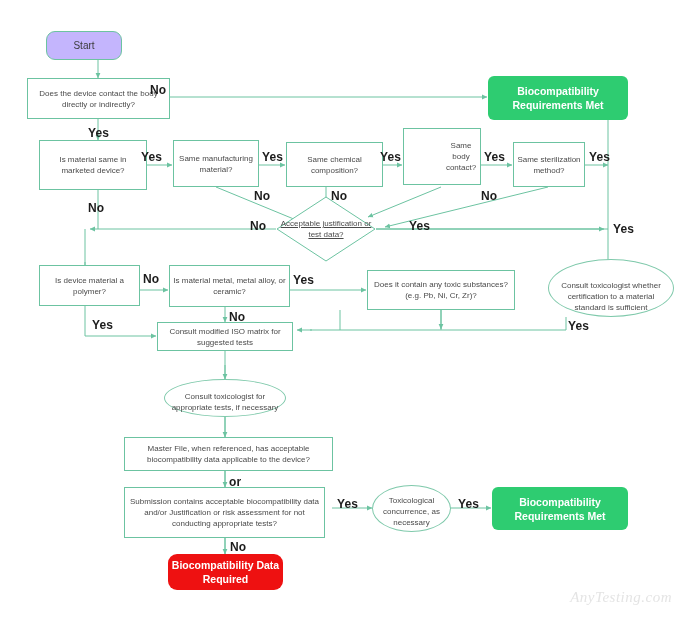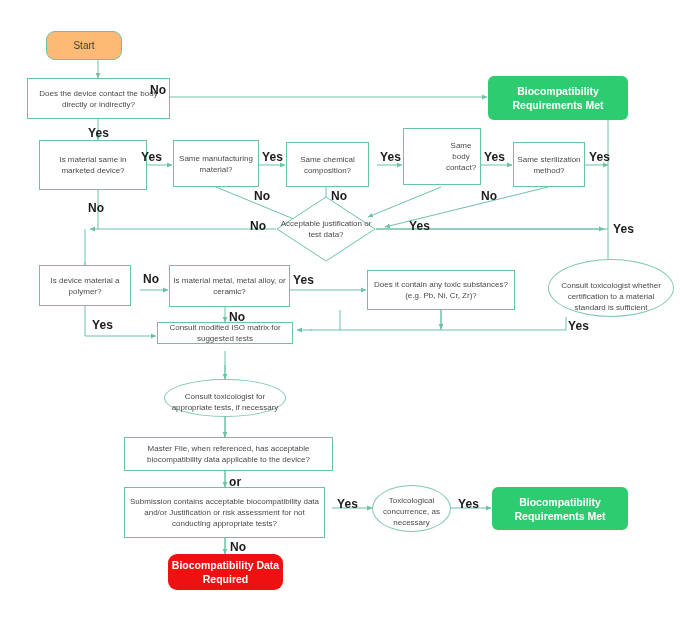--- a/index.html
+++ b/index.html
@@ -16,42 +16,42 @@
     border:1px solid #6cc3a1;
     background:#ffffff;
     color:#4a4a4a;
     font-size:8px;
     line-height:11px;
     padding:2px 3px;
     justify-content:center;
   }
   .rounded{border-radius:9px;}
   .terminal{
-    border:1px solid #6cc3a1;background:#fdba74;border-radius:9px;
+    border:1px solid #6cc3a1;background:#c4b5fd;border-radius:9px;
     color:#3c3c3c;font-size:10px;
   }
   .pill-green{
     background:#2ecc71;border:none;border-radius:6px;
     color:#ffffff;font-weight:bold;font-size:10.5px;line-height:14px;
     box-shadow:0 0 0 0 rgba(0,0,0,0);
   }
   .pill-red{
     background:#ee1111;border:none;border-radius:9px;
     color:#ffffff;font-weight:bold;font-size:10.5px;line-height:14px;
   }
   .ellipse{
     border:1px solid #7fc9ab;background:#fff;border-radius:50%;
     color:#4a4a4a;font-size:8px;line-height:11px;padding:3px 6px;align-items:flex-end;
   }
   .diamond-wrap{position:absolute;}
   .diamond-shape{position:absolute;left:0;top:0;width:100%;height:100%;}
   .diamond-label{
     position:absolute;left:0;top:0;width:100%;height:100%;
     display:flex;align-items:center;justify-content:center;text-align:center;
-    color:#4a4a4a;font-size:8px;line-height:11px;
+    color:#4a4a4a;font-size:8px;line-height:11px;text-decoration:underline;
   }
   .edge-label{
     position:absolute;color:#1c1c1c;font-size:12px;font-weight:bold;
     letter-spacing:0.1px;white-space:nowrap;
   }
   .watermark{
     position:absolute;right:8px;bottom:12px;text-align:center;
     color:#e4e4e4;user-select:none;pointer-events:none;
   }
   .wm-cn{font-size:26px;line-height:28px;letter-spacing:2px;font-family:"DejaVu Sans",sans-serif;}
@@ -159,56 +159,56 @@
 </div>
 
 <div class="node rect" style="left:39px;top:140px;width:108px;height:50px;">
   <span>Is material same in marketed device?</span>
 </div>
 
 <div class="node rect" style="left:173px;top:140px;width:86px;height:47px;">
   <span>Same manufacturing material?</span>
 </div>
 
-<div class="node rect" style="left:286px;top:142px;width:83px;height:45px;">
+<div class="node rect" style="left:286px;top:142px;width:97px;height:45px;">
   <span>Same chemical composition?</span>
 </div>
 
 <div class="node rect" style="left:403px;top:128px;width:78px;height:57px;padding-left:41px;">
   <span>Same body contact?</span>
 </div>
 
 <div class="node rect" style="left:513px;top:142px;width:72px;height:45px;">
   <span>Same sterilization method?</span>
 </div>
 
 <div class="diamond-wrap" style="left:276px;top:196px;width:100px;height:66px;">
   <svg class="diamond-shape" viewBox="0 0 100 66" xmlns="http://www.w3.org/2000/svg">
     <polygon points="50,1 99,33 50,65 1,33" fill="#ffffff" stroke="#6cc3a1" stroke-width="1"></polygon>
   </svg>
   <div class="diamond-label">Acceptable justification or test data?</div>
 </div>
 
-<div class="node rect" style="left:39px;top:265px;width:92px;height:41px;">
+<div class="node rect" style="left:39px;top:265px;width:101px;height:41px;">
   <span>Is device material a polymer?</span>
 </div>
 
 <div class="node rect" style="left:169px;top:265px;width:121px;height:42px;">
   <span>Is material metal, metal alloy, or ceramic?</span>
 </div>
 
 <div class="node rect" style="left:367px;top:270px;width:148px;height:40px;">
   <span>Does it contain any toxic substances? (e.g. Pb, Ni, Cr, Zr)?</span>
 </div>
 
 <div class="node ellipse" style="left:548px;top:259px;width:126px;height:58px;">
   <span>Consult toxicologist whether certification to a material standard is sufficient</span>
 </div>
 
-<div class="node rect" style="left:157px;top:322px;width:136px;height:22px;">
+<div class="node rect" style="left:157px;top:322px;width:136px;height:29px;">
   <span>Consult modified ISO matrix for suggested tests</span>
 </div>
 
 <div class="node ellipse" style="left:164px;top:379px;width:122px;height:38px;">
   <span>Consult toxicologist for appropriate tests, if necessary</span>
 </div>
 
 <div class="node rect" style="left:124px;top:437px;width:209px;height:34px;">
   <span>Master File, when referenced, has acceptable biocompatibility data applicable to the device?</span>
 </div>
@@ -247,13 +247,14 @@
 <span class="edge-label" style="left:92px;top:318px;">Yes</span>
 <span class="edge-label" style="left:293px;top:273px;">Yes</span>
 <span class="edge-label" style="left:229px;top:310px;">No</span>
 <span class="edge-label" style="left:568px;top:319px;">Yes</span>
 <span class="edge-label" style="left:229px;top:475px;">or</span>
 <span class="edge-label" style="left:337px;top:497px;">Yes</span>
 <span class="edge-label" style="left:230px;top:540px;">No</span>
 <span class="edge-label" style="left:458px;top:497px;">Yes</span>
 
 <div class="watermark">
+  <div class="wm-en">AnyTesting.com</div>
 </div>
 
 </body></html>

